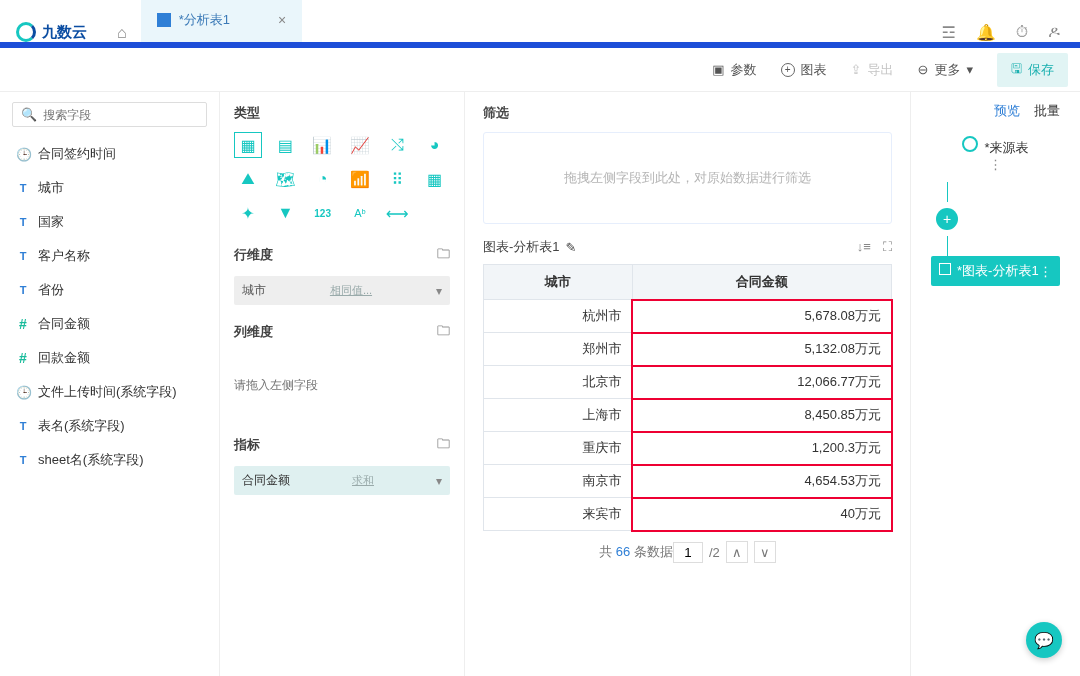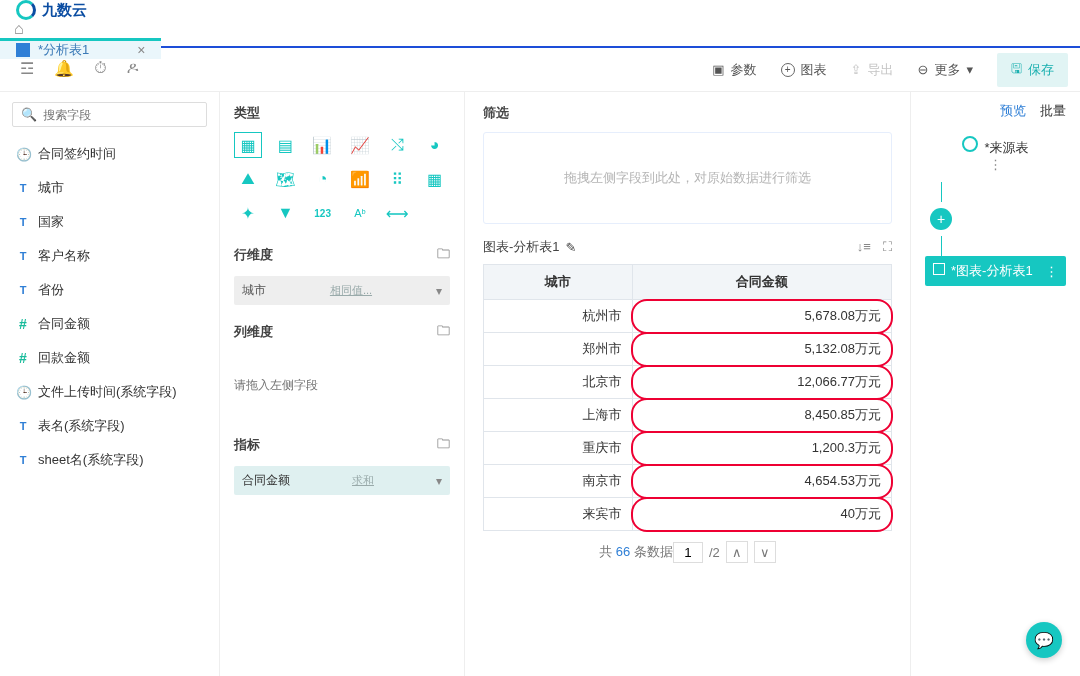--- a/index.html
+++ b/index.html
@@ -1,18 +1,18 @@
 <!DOCTYPE html>
 <html><head>
 <meta charset="utf-8">
 <style>
 * { box-sizing: border-box; margin: 0; padding: 0; }
 body { font-family: -apple-system, "PingFang SC", "Microsoft YaHei", sans-serif; font-size: 13px; color: #333; background: #fff; width: 1080px; height: 676px; overflow: hidden; }
 
-.topbar { display: flex; align-items: flex-start; height: 48px; border-bottom: 2px solid #1d4ed8; flex-direction: column; }
+.topbar { display: flex; align-items: flex-end; height: 48px; border-bottom: 6px solid #1d4ed8; }
 .logo { display: flex; align-items: center; gap: 6px; padding: 0 16px; font-weight: 600; color: #0b4da2; font-size: 15px; }
 .logo-mark { width: 20px; height: 20px; border: 3px solid #16c7c1; border-radius: 50%; border-right-color: #0b4da2; position: relative; }
 .home-btn { padding: 0 14px; color: #888; font-size: 16px; cursor: pointer; }
 .tab { display: flex; align-items: center; padding: 0 16px; height: 48px; background: #eaf6fb; border-top: 3px solid #16c7c1; color: #3b7ab7; gap: 8px; }
 .tab-icon { width: 14px; height: 14px; background: #2f7fd6; display: inline-block; }
 .tab-close { margin-left: 40px; color: #888; font-size: 14px; cursor: pointer; }
 .topbar-spacer { flex: 1; }
 .topbar-right { display: flex; gap: 20px; padding: 0 20px; color: #888; font-size: 16px; }
 .topbar-right span { cursor: pointer; }
 
@@ -48,27 +48,27 @@
 .content-panel { flex: 1; padding: 12px 18px; overflow-y: auto; }
 .filter-box { border: 1px solid #e6eefc; border-radius: 3px; padding: 36px 0; text-align: center; color: #b5b5b5; margin-bottom: 14px; }
 .chart-header { display: flex; align-items: center; justify-content: space-between; margin-bottom: 8px; }
 .chart-title { display: flex; align-items: center; gap: 6px; color: #444; }
 .chart-actions { display: flex; gap: 12px; color: #888; }
 .data-table { width: 100%; border-collapse: collapse; }
 .data-table th { background: #f2f5f8; padding: 8px; border: 1px solid #e0e5eb; font-weight: 600; text-align: center; }
 .data-table td { padding: 7px 10px; border: 1px solid #e0e5eb; }
 .data-table td:first-child { text-align: right; }
 .data-table td:last-child { text-align: right; }
-.highlight-box { outline: 2px solid #e03; outline-offset: -1px; border-radius: 15px; }
+.highlight-box { outline: 2px solid #e03; outline-offset: -1px; }
 .pager { display: flex; align-items: center; justify-content: center; margin-top: 10px; color: #777; }
 .pager-right { display: flex; align-items: center; gap: 6px; }
 .page-input { width: 30px; border: 1px solid #ddd; text-align: center; padding: 2px; }
 .page-btn { width: 22px; height: 22px; border: 1px solid #ddd; display: flex; align-items: center; justify-content: center; cursor: pointer; }
 
-.source-panel { width: 170px; border-left: 1px solid #eee; padding: 10px 14px; text-align: right; }
+.source-panel { width: 170px; border-left: 1px solid #eee; padding: 10px 20px; text-align: right; }
 .source-tabs { display: flex; justify-content: flex-end; gap: 14px; margin-bottom: 10px; font-size: 13px;}
 .source-tabs .active { color: #2f7fd6; }
 .src-node { display: flex; align-items: center; justify-content: space-between; padding: 6px 8px; cursor: pointer; border-radius: 2px; margin-bottom: 4px; flex-direction: column; }
 .src-node .dots { color: #888; }
 .src-circle { width: 16px; height: 16px; border: 2px solid #16c7c1; border-radius: 50%; display: inline-block; margin-right: 6px; position: relative; }
 .add-circle { width: 22px; height: 22px; background: #16c7c1; color: #fff; border-radius: 50%; display: flex; align-items: center; justify-content: center; margin: 6px 0 6px 5px; cursor: pointer; font-size: 14px;}
 .src-line { width: 1px; height: 20px; background: #16c7c1; margin-left: 16px; }
 .src-chart-node { display: flex; align-items: center; justify-content: space-between; background: #16c7c1; color: #fff; padding: 6px 8px; border-radius: 2px; }
 .src-chart-icon { width: 12px; height: 12px; border: 1px solid #fff; display: inline-block; margin-right: 6px; }
 

